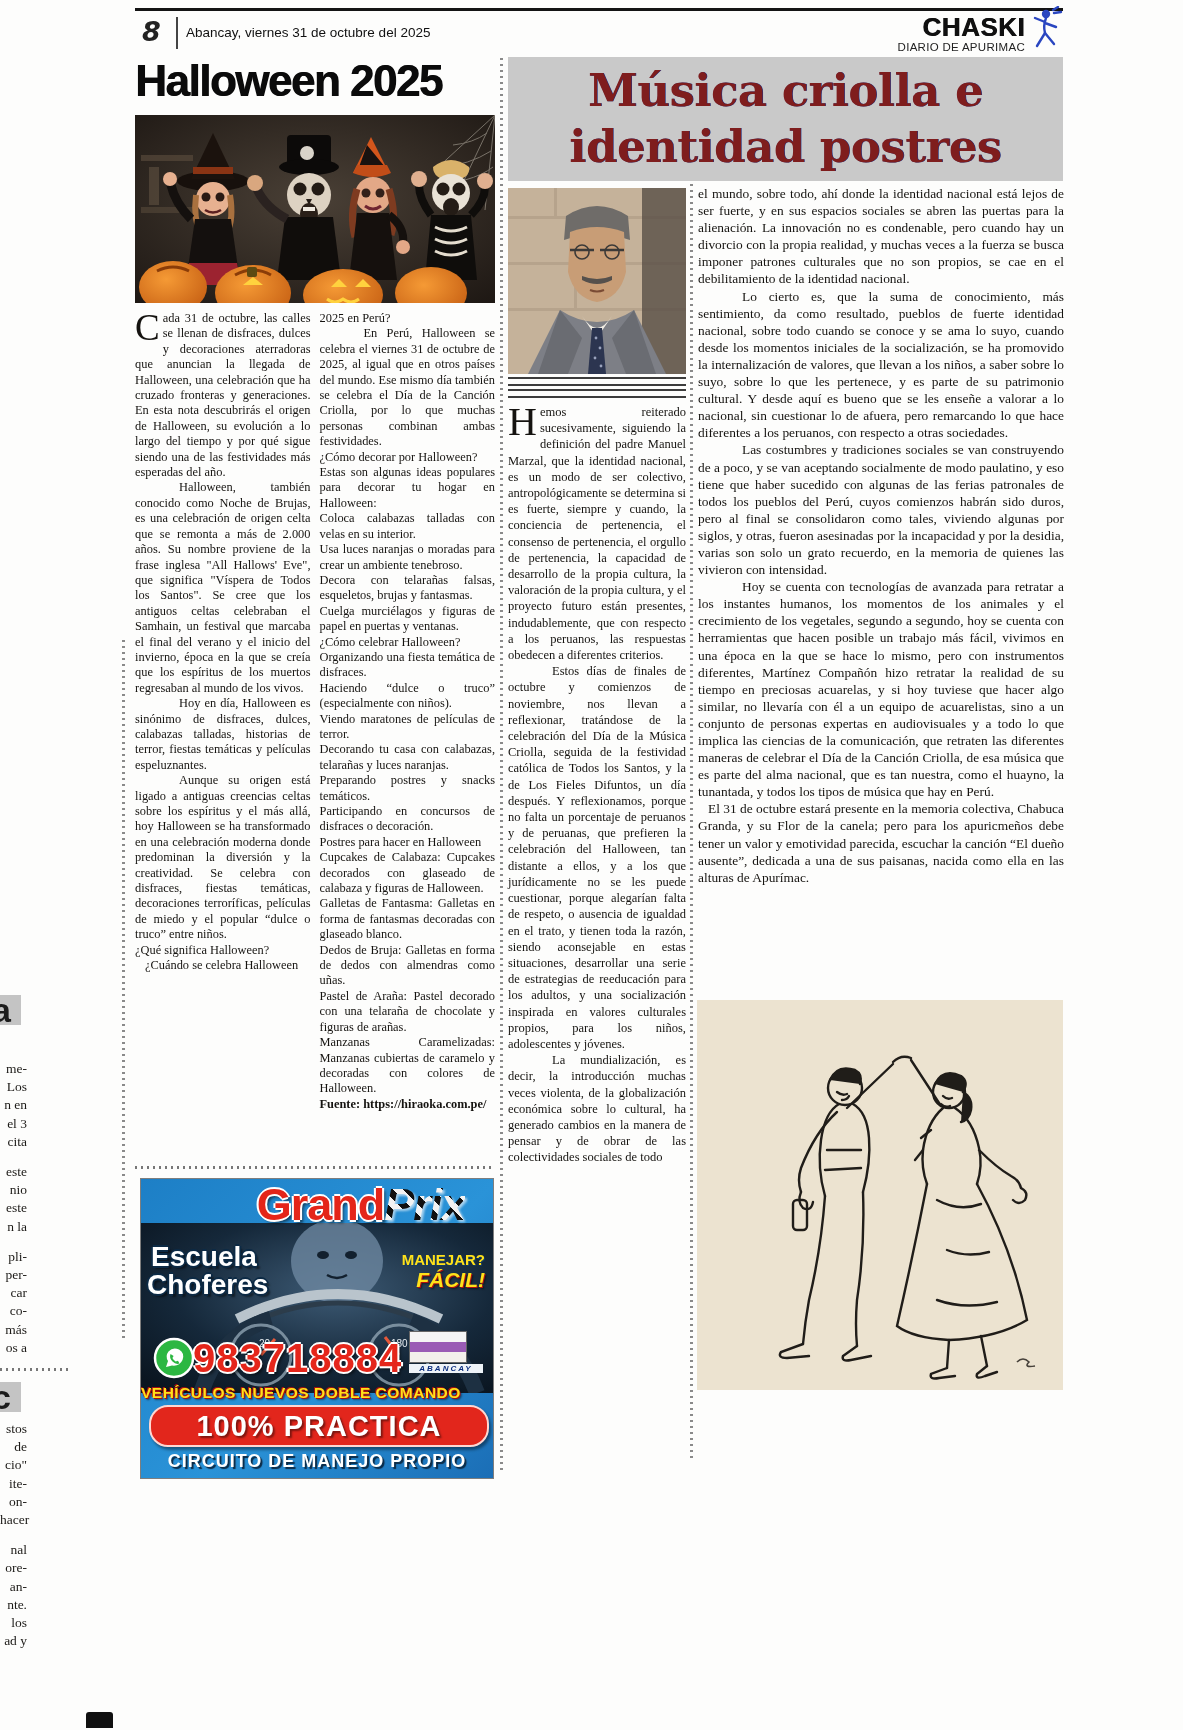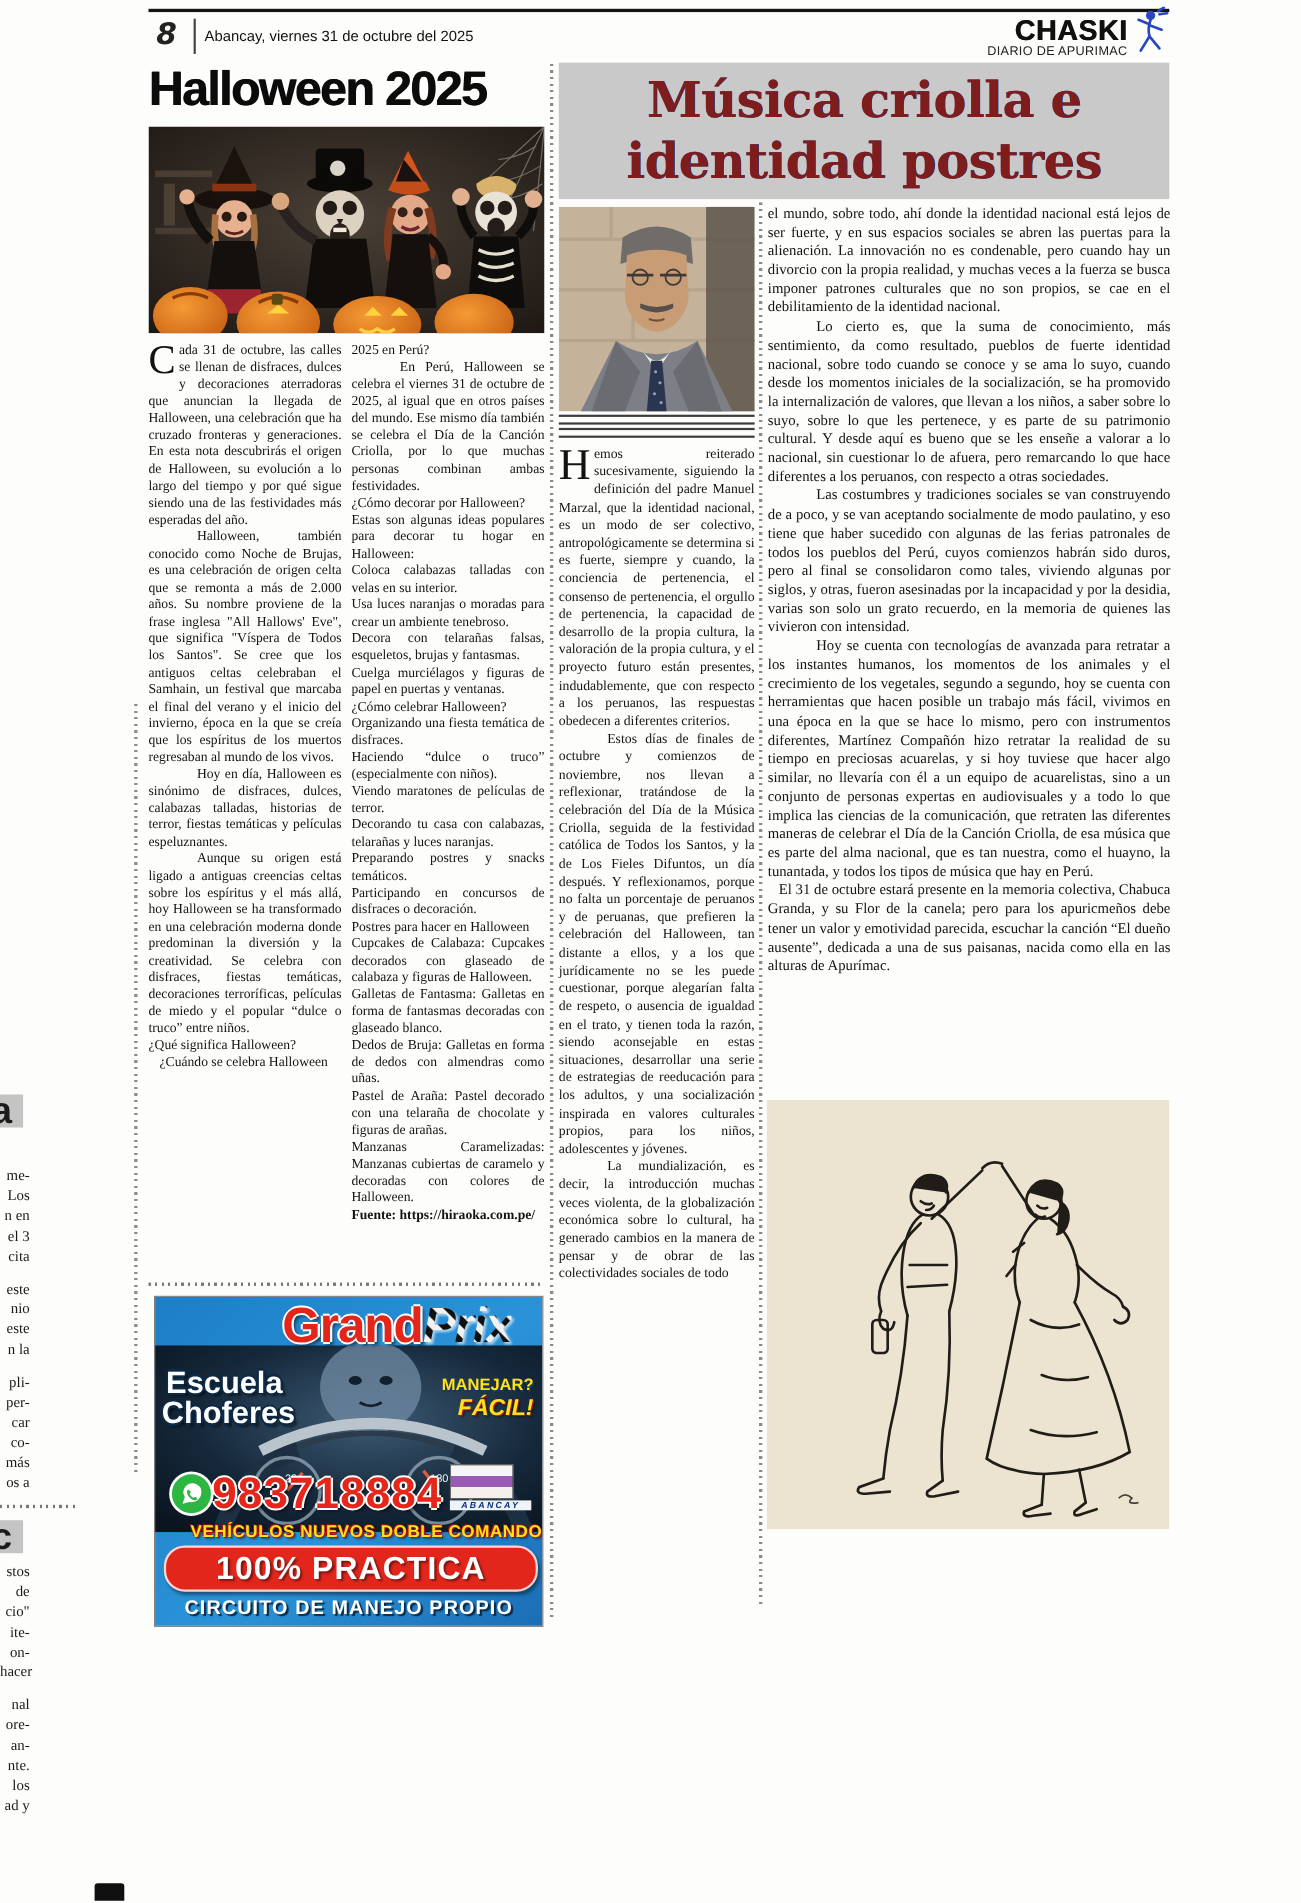--- a/index.html
+++ b/index.html
@@ -58,21 +58,21 @@
       font-family:"Liberation Sans",sans-serif;font-weight:bold;}
   #ad-tag .t1{font-size:15px;text-shadow:1px 1px 0 #103a63;}
   #ad-tag .t2{font-size:21px;font-style:italic;text-shadow:1px 1px 0 #b01010,2px 2px 2px rgba(0,0,0,.5);}
   #ad-wa{position:absolute;left:12px;top:158px;width:42px;height:42px;}
   #ad-phone{position:absolute;left:52px;top:158px;font:bold 40px/42px "Liberation Sans",sans-serif;color:#e5261b;
       letter-spacing:1px;text-shadow:-2px 0 #fff,2px 0 #fff,0 -2px #fff,0 2px #fff,3px 3px 3px rgba(0,0,0,.5);}
   #ad-flag{position:absolute;right:10px;top:152px;width:74px;text-align:center;}
   #ad-flag .cloth{width:56px;height:30px;border:1px solid #666;background:linear-gradient(to bottom,#f5f5f5 33%,#9a5bb5 33% 66%,#f3f0ec 66%);}
   #ad-flag .city{font:italic bold 8px "Liberation Sans",sans-serif;color:#0b2d7e;letter-spacing:2px;margin-top:1px;
       background:#eef3f8;}
-  #ad-line1{position:absolute;left:0;top:205px;width:100%;text-align:right;font:bold 15.5px "Liberation Sans",sans-serif;
+  #ad-line1{position:absolute;left:0;top:205px;width:100%;text-align:left;font:bold 15.5px "Liberation Sans",sans-serif;
       color:#ffe11a;text-shadow:1px 1px 0 #a80f0f,-1px -1px 0 #a80f0f,2px 2px 2px rgba(0,0,0,.5);letter-spacing:.5px;}
   #ad-practica{position:absolute;left:8px;top:226px;width:336px;height:38px;background:#e2261c;border-radius:19px;
       border:2px solid #ffd7d2;box-shadow:2px 3px 3px rgba(0,0,0,.4);display:flex;align-items:center;justify-content:center;}
   #ad-practica span{font:bold 29px "Liberation Sans",sans-serif;color:#fff;letter-spacing:1px;
       text-shadow:2px 2px 2px rgba(0,0,0,.45);}
   #ad-line3{position:absolute;left:0;top:272px;width:100%;text-align:center;font:bold 18px "Liberation Sans",sans-serif;
       color:#fff;text-shadow:2px 2px 1px #0c2a45;letter-spacing:1px;}
 
   
   #mu-titlebox{left:508px;top:57px;width:555px;height:124px;background:#c9c9c9;

